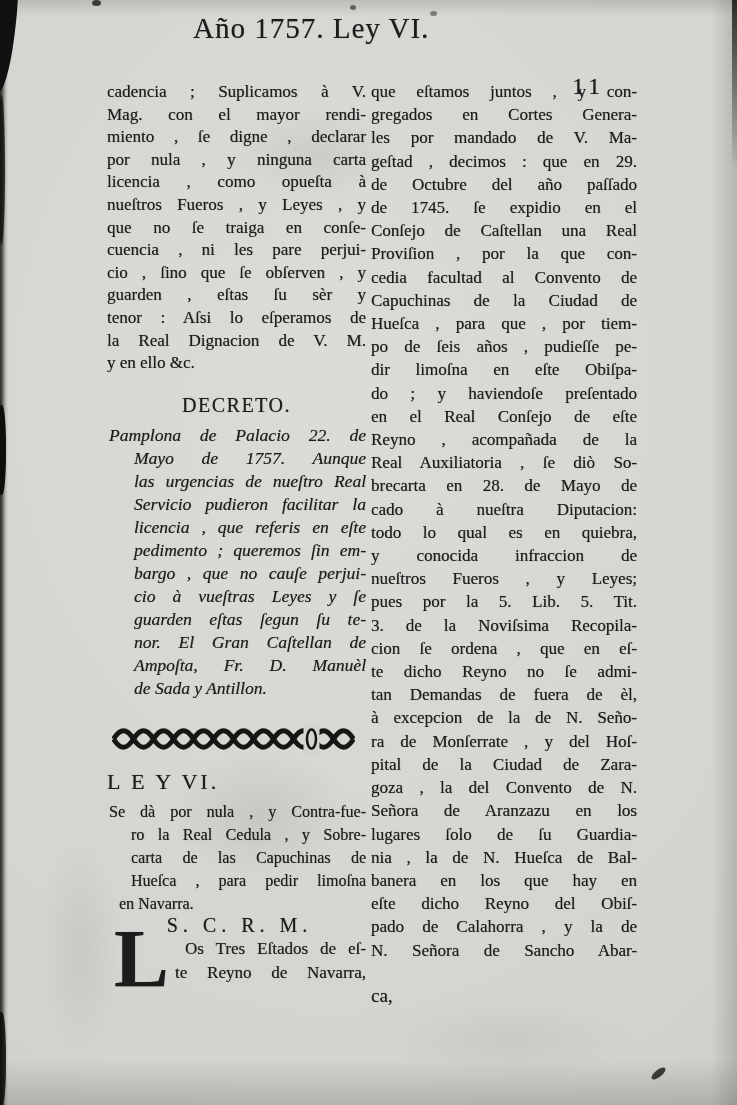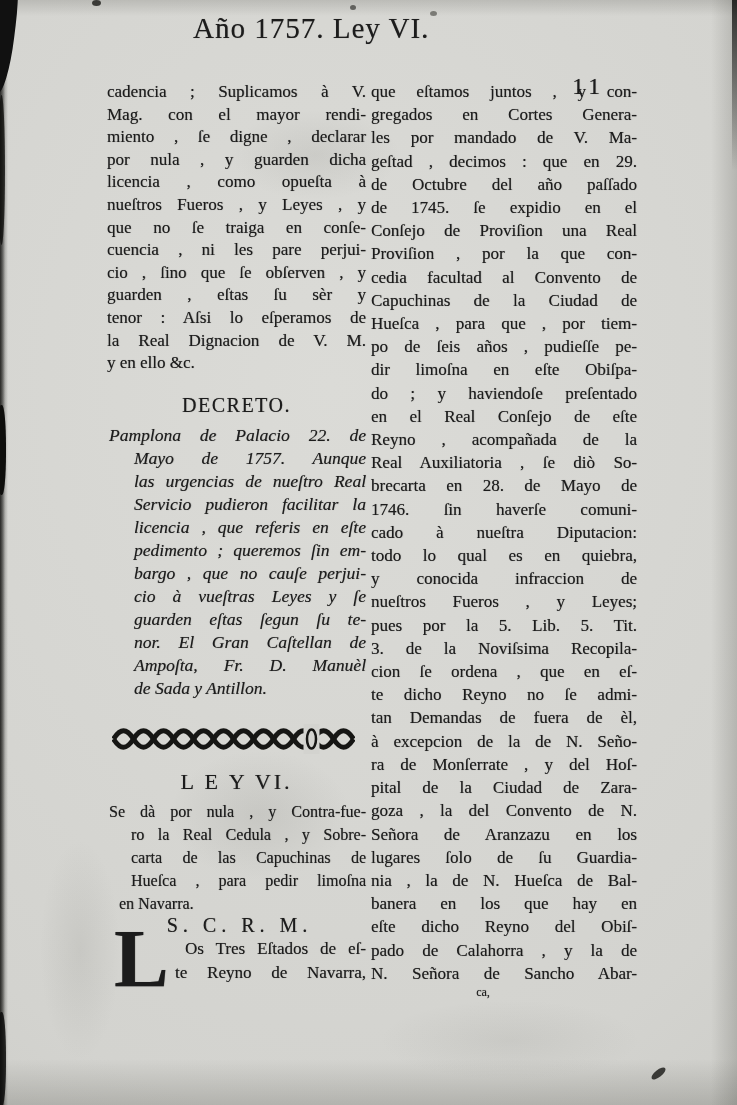--- a/index.html
+++ b/index.html
@@ -28,38 +28,38 @@
 
   .decreto-heading { left:107px; top:394px; width:259px; font-size:20px; letter-spacing:1.5px; text-align:center; }
 
   .decree { left:107px; top:424px; width:259px; font-size:17.5px; line-height:23px; font-style:italic; }
   .decree .ln { padding-left:27px; }
   .decree .ln:first-child { padding-left:2px; }
   .decree .ln:last-child { text-align-last:left; }
 
   .ornament { left:112px; top:724px; }
 
-  .ley-heading { left:107px; top:769px; width:259px; font-size:22px; letter-spacing:3px; text-align:center; }
+  .ley-heading { left:107px; top:769px; width:259px; font-size:22px; letter-spacing:3px; text-align:left; }
 
   .summary { left:107px; top:800px; width:259px; font-size:16px; line-height:23px; }
   .summary .ln { padding-left:24px; }
   .summary .ln:first-child { padding-left:2px; }
   .summary .ln:last-child { padding-left:12px; text-align-last:left; }
 
   .salutation { left:100px; top:914px; width:259px; font-size:20px; letter-spacing:5px; text-align:center; padding-left:20px; }
 
   .dropcap { left:114px; top:924px; font-size:82px; line-height:0.85; font-weight:bold; }
 
   .opening { left:107px; top:937px; width:259px; font-size:17px; line-height:23.5px; }
   .opening .ln { padding-left:78px; }
   .opening .ln:last-child { padding-left:68px; }
 
   .right-body { left:371px; top:80px; width:266px; font-size:17px; line-height:23.2px; }
 
-  .catchword { left:371px; top:985px; width:266px; font-size:12px; text-align:center; padding-right:42px; }
+  .catchword { left:371px; top:985px; width:266px; font-size:19px; text-align:left; padding-right:42px; }
 
   
   .edge-left { left:0; top:0; width:5px; height:1105px;
     background:linear-gradient(to right, rgba(18,18,16,0.75), rgba(18,18,16,0)); }
   .corner-tl { left:-7px; top:-34px; width:22px; height:128px; background:#111;
     border-radius:45%; transform:rotate(7deg); }
   .blob-l1 { left:-2px; top:95px; width:7px; height:150px; background:rgba(15,15,13,0.8); border-radius:50%; }
   .blob-l2 { left:-3px; top:405px; width:9px; height:90px; background:#0e0e0c; border-radius:45%; }
   .blob-l3 { left:-3px; top:1012px; width:9px; height:95px; background:rgba(12,12,10,0.85); border-radius:45%; }
   .edge-rt { left:732px; top:-4px; width:5px; height:175px;
@@ -98,21 +98,21 @@
   <div class="abs speck3"></div>
   <div class="abs smudge-br"></div>
 
   <div class="abs header-title ink">Año 1757. Ley VI.</div>
   <div class="abs page-number ink">11</div>
 
   <div class="abs petition ink">
       <div class="ln">cadencia ; Suplicamos à V.</div>
       <div class="ln">Mag. con el mayor rendi-</div>
       <div class="ln">miento , ſe digne , declarar</div>
-      <div class="ln">por nula , y guarden dicha</div>
+      <div class="ln">por nula , y ninguna carta</div>
       <div class="ln">licencia , como opueſta à</div>
       <div class="ln">nueſtros Fueros , y Leyes , y</div>
       <div class="ln">que no ſe traiga en conſe-</div>
       <div class="ln">cuencia , ni les pare perjui-</div>
       <div class="ln">cio , ſino que ſe obſerven , y</div>
       <div class="ln">guarden , eſtas ſu sèr y</div>
       <div class="ln">tenor : Aſsi lo eſperamos de</div>
       <div class="ln">la Real Dignacion de V. M.</div>
       <div class="ln">y en ello &amp;c.</div>
     </div>
@@ -162,33 +162,32 @@
       <div class="ln">te Reyno de Navarra,</div>
     </div>
 
   <div class="abs right-body ink">
       <div class="ln">que eſtamos juntos , y con-</div>
       <div class="ln">gregados en Cortes Genera-</div>
       <div class="ln">les por mandado de V. Ma-</div>
       <div class="ln">geſtad , decimos : que en 29.</div>
       <div class="ln">de Octubre del año paſſado</div>
       <div class="ln">de 1745. ſe expidio en el</div>
-      <div class="ln">Conſejo de Proviſion una Real</div>
+      <div class="ln">Conſejo de Caſtellan una Real</div>
       <div class="ln">Proviſion , por la que con-</div>
       <div class="ln">cedia facultad al Convento de</div>
       <div class="ln">Capuchinas de la Ciudad de</div>
       <div class="ln">Hueſca , para que , por tiem-</div>
       <div class="ln">po de ſeis años , pudieſſe pe-</div>
       <div class="ln">dir limoſna en eſte Obiſpa-</div>
       <div class="ln">do ; y haviendoſe preſentado</div>
       <div class="ln">en el Real Conſejo de eſte</div>
       <div class="ln">Reyno , acompañada de la</div>
       <div class="ln">Real Auxiliatoria , ſe diò So-</div>
       <div class="ln">brecarta en 28. de Mayo de</div>
-      <div class="ln">1746. ſin haverſe comuni-</div>
       <div class="ln">cado à nueſtra Diputacion:</div>
       <div class="ln">todo lo qual es en quiebra,</div>
       <div class="ln">y conocida infraccion de</div>
       <div class="ln">nueſtros Fueros , y Leyes;</div>
       <div class="ln">pues por la 5. Lib. 5. Tit.</div>
       <div class="ln">3. de la Noviſsima Recopila-</div>
       <div class="ln">cion ſe ordena , que en eſ-</div>
       <div class="ln">te dicho Reyno no ſe admi-</div>
       <div class="ln">tan Demandas de fuera de èl,</div>
       <div class="ln">à excepcion de la de N. Seño-</div>

